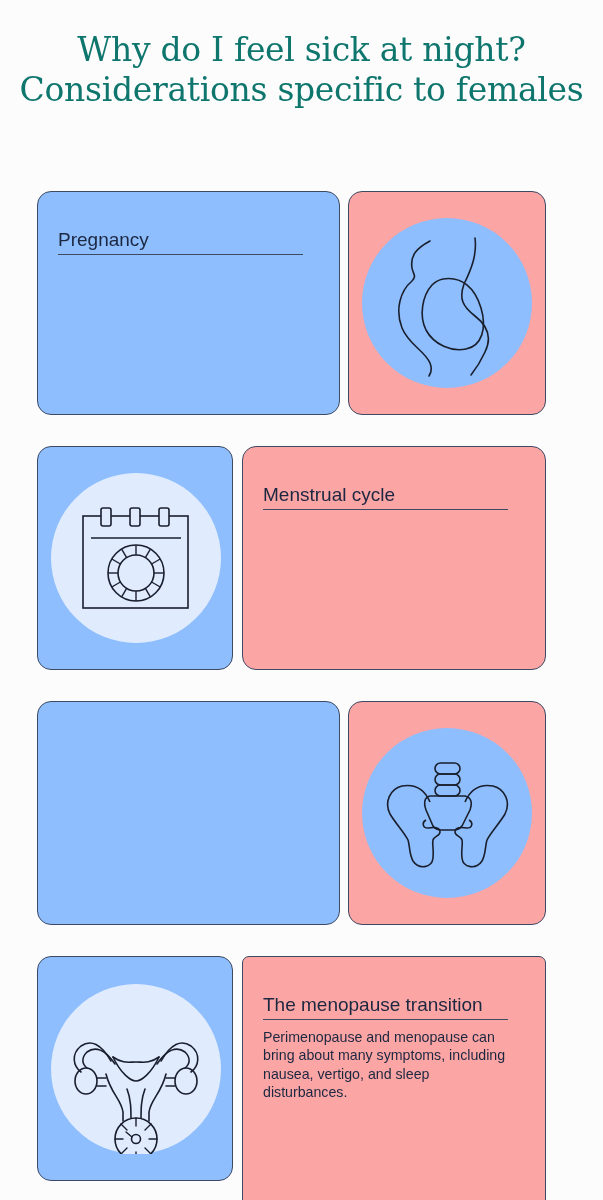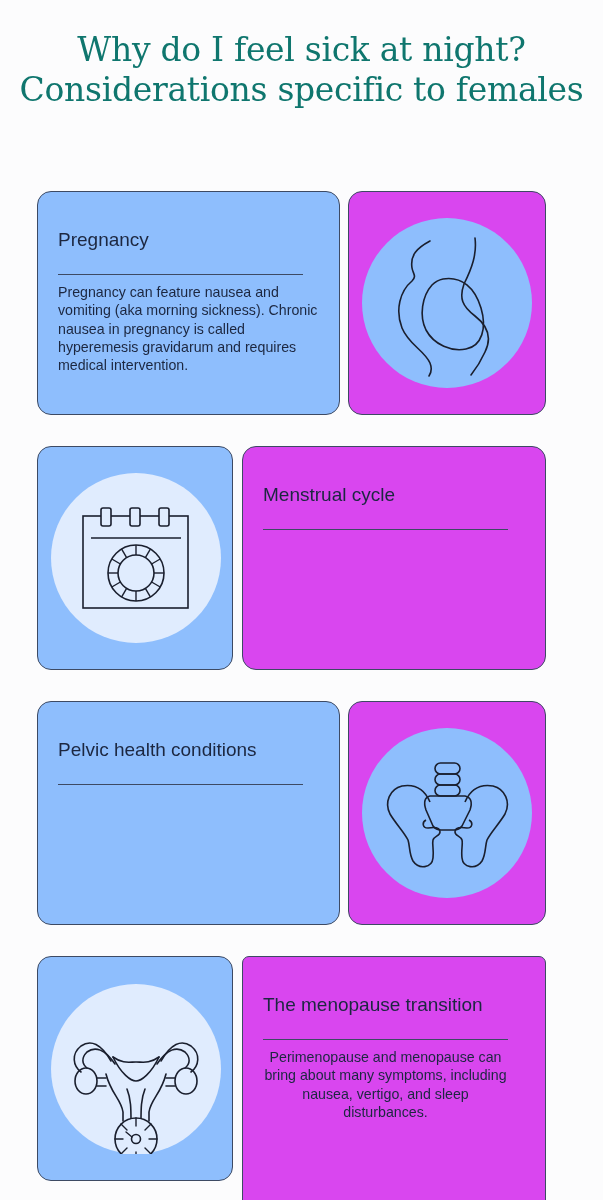--- a/index.html
+++ b/index.html
@@ -1,34 +1,33 @@
 <!DOCTYPE html>
 <html><head>
 <meta charset="utf-8">
 <style>
   html, body { margin:0; padding:0; }
   body { width:603px; height:1200px; background:#fcfcfd; position:relative; overflow:hidden; font-family:"Liberation Sans", sans-serif; color:#1c2740; }
   .title { position:absolute; left:0; top:30px; width:603px; text-align:center; font-family:"DejaVu Serif", serif; font-size:33px; line-height:40px; color:#0f766e; letter-spacing:-0.3px; }
   .card { position:absolute; box-sizing:border-box; border:1.5px solid #3d4a63; border-radius:14px; }
   .dark { background:#8ebefd; }
-  .light { background:#d946ef; }
+  .light { background:#fca5a5; }
   .text-card { padding:36px 20px 0 20px; }
-  .heading { font-size:19px; line-height:24px; color:#1c2740; padding-bottom:22px; border-bottom:1.5px solid #3d4a63; width:245px; margin-bottom:8px; }
+  .heading { font-size:19px; line-height:24px; color:#1c2740; padding-bottom:2px; border-bottom:1.5px solid #3d4a63; width:245px; margin-bottom:8px; }
   .body { font-size:14.2px; line-height:18.3px; color:#1c2740; width:260px; }
   .circle { position:absolute; border-radius:50%; }
   .circle svg { position:absolute; left:0; top:0; }
 </style>
 </head>
 <body>
 
 <div class="title">Why do I feel sick at night? Considerations specific to females</div>
 
 <div class="card dark text-card" style="left:37px; top:191px; width:303px; height:224px;">
   <div class="heading">Pregnancy</div>
-  <div class="body">Pregnancy can feature nausea and vomiting (aka morning sickness). Chronic nausea in pregnancy is called hyperemesis gravidarum and requires medical intervention.</div>
 </div>
 <div class="card light" style="left:348px; top:191px; width:198px; height:224px;">
   <div class="circle" style="left:13px; top:26px; width:170px; height:170px; background:#8ebefd;">
     <svg width="170" height="170" viewBox="0 0 170 170" fill="none" stroke="#1a1f2e" stroke-width="1.6" stroke-linecap="round">
       <path d="M 68 23 C 55 30 48 37 50 50 C 51 56 55 58 50 63 C 38 73 33 92 40 110 C 47 127 62 132 68 145 C 70 150 69 155 67 158"></path>
       <path d="M 113 20 C 115 36 110 50 102 66 C 97 80 100 88 113 98 C 126 108 130 120 123 134 C 118 145 113 152 109 157"></path>
       <path d="M 81 61 C 100 58 113 70 119 90 C 125 110 120 128 104 131 C 90 134 72 127 64 112 C 57 98 60 78 70 67 C 73 64 76 62 81 61 Z"></path>
     </svg>
   </div>
 </div>
@@ -58,21 +57,20 @@
         <line x1="109.2" y1="114" x2="100.6" y2="109"></line>
       </g>
     </svg>
   </div>
 </div>
 <div class="card light text-card" style="left:242px; top:446px; width:304px; height:224px;">
   <div class="heading">Menstrual cycle</div>
 </div>
 
 <div class="card dark text-card" style="left:37px; top:701px; width:303px; height:224px;">
-  <div class="heading">Pelvic health conditions</div>
 </div>
 <div class="card light" style="left:348px; top:701px; width:198px; height:224px;">
   <div class="circle" style="left:13px; top:26px; width:170px; height:170px; background:#8ebefd;">
     <svg width="170" height="170" viewBox="0 0 170 170" fill="none" stroke="#1a1f2e" stroke-width="1.6" stroke-linejoin="round">
       <rect x="73" y="35" width="25" height="11" rx="5.5"></rect>
       <rect x="73" y="46" width="25" height="11" rx="5.5"></rect>
       <rect x="73" y="57" width="25" height="11" rx="5.5"></rect>
       <path d="M 68 68 L 103 68 Q 112 70 108 82 L 100 98 Q 97 102 92 102 L 79 102 Q 74 102 71 98 L 64 82 Q 60 70 68 68 Z"></path>
       <path d="M 68 74 C 62 60 52 56 40 58 C 28 61 22 74 28 86 C 34 96 42 104 46 112 C 48 118 47 126 51 133 C 57 142 70 140 71 130 C 72 122 70 116 71 112 C 72 108 78 108 78 104 C 78 99 72 99 66 100 C 60 100 60 94 64 92"></path>
       <path d="M 103 74 C 109 60 119 56 131 58 C 143 61 149 74 143 86 C 137 96 129 104 125 112 C 123 118 124 126 120 133 C 114 142 101 140 100 130 C 99 122 101 116 100 112 C 99 108 93 108 93 104 C 93 99 99 99 105 100 C 111 100 111 94 107 92"></path>
@@ -108,14 +106,14 @@
         <line x1="100" y1="140" x2="94" y2="146"></line>
         <line x1="70" y1="170" x2="76" y2="164"></line>
         <line x1="100" y1="170" x2="94" y2="164"></line>
         <line x1="75" y1="148" x2="81" y2="153"></line>
       </g>
     </svg>
   </div>
 </div>
 <div class="card light text-card" style="left:242px; top:956px; width:304px; height:282px;border-radius:7px;">
   <div class="heading">The menopause transition</div>
-  <div class="body" style="width:245px;text-align:center;">Perimenopause and menopause can bring about many symptoms, including nausea, vertigo, and sleep disturbances.</div>
+  <div class="body" style="width:245px;">Perimenopause and menopause can bring about many symptoms, including nausea, vertigo, and sleep disturbances.</div>
 </div>
 
 </body></html>

